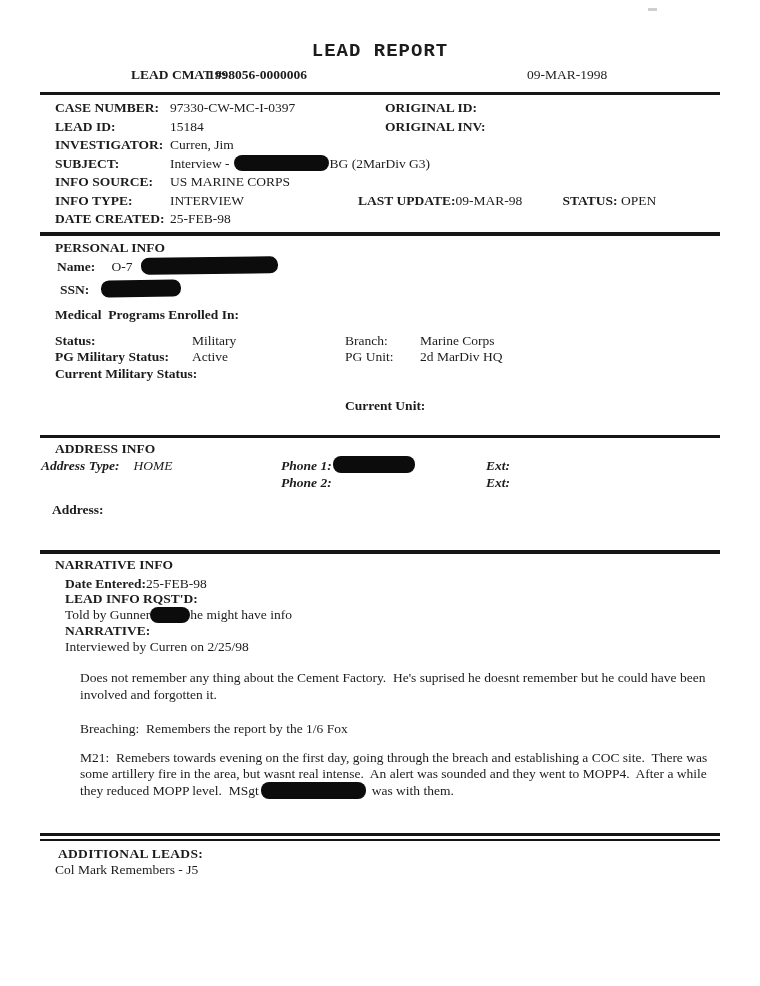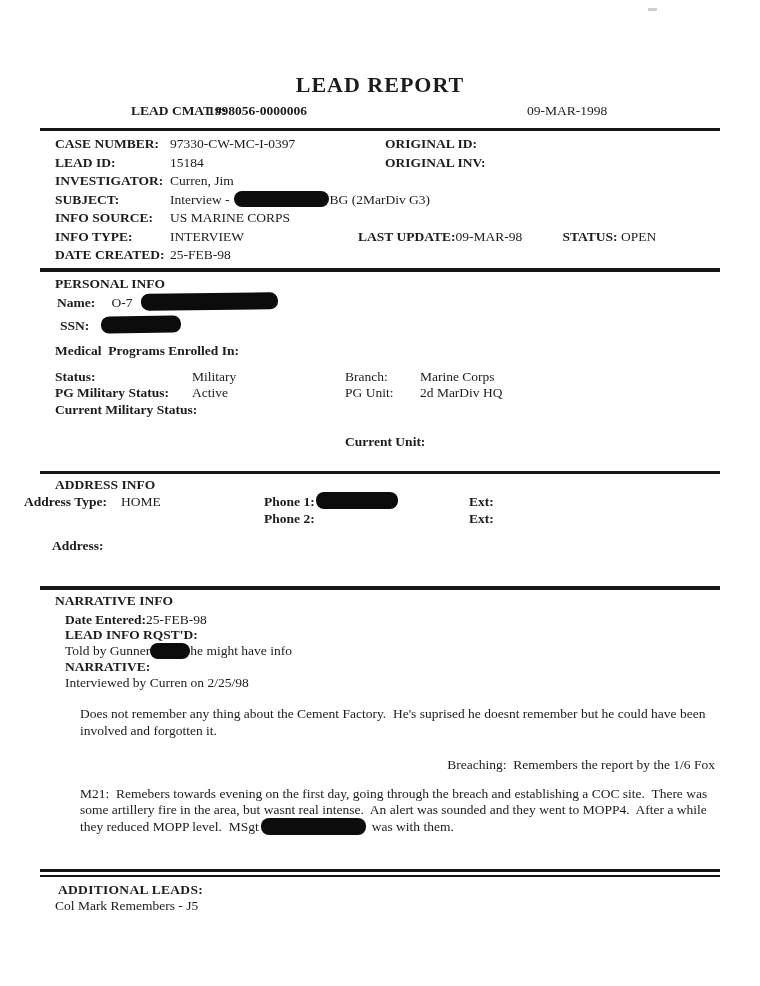--- a/index.html
+++ b/index.html
@@ -8,25 +8,26 @@
     width:760px;height:986px;
     background:#ffffff;
     font-family:"Liberation Serif","DejaVu Serif",serif;
     color:#1c1c1c;
     font-size:13.5px;
     overflow:hidden;
   }
   .pre{white-space:pre-wrap;}
   .b{font-weight:bold;}
   .title{
-    padding-top:72px;
+    padding-top:40px;
     text-align:center;
-    font-size:22px;
+    font-size:19px;
     font-weight:bold;
     letter-spacing:1px;
+    font-family:Liberation Mono, monospace;
   }
   .cmat-row{position:relative;margin-top:5px;height:18px;}
   .cmat-label{position:absolute;left:131px;font-weight:bold;font-family:Liberation Serif, serif;}
   .cmat-value{position:absolute;left:208px;font-weight:bold;}
   .cmat-date{position:absolute;left:527px;}
   .rule{height:3px;background:#161616;margin:0 40px;}
   .rule.r1{margin-top:7px;}
   .rule.r2{margin-top:3px;height:4px;}
   .rule.r3{margin-top:20px;}
   .rule.r4{margin-top:32px;height:4px;}
@@ -47,21 +48,21 @@
   .name-row{padding-left:57px;margin-top:3px;}
   .ssn-row{padding-left:60px;margin-top:7px;}
   .medical-row{padding-left:55px;margin-top:9px;font-weight:bold;}
   .p-rows{margin-top:10px;}
   .p-row{display:flex;padding-left:55px;line-height:16.5px;}
   .p-lbl{width:137px;font-weight:bold;flex:none;}
   .p-val{width:153px;flex:none;}
   .p-lbl2{width:75px;font-weight:normal;flex:none;}
   .cu-row{padding-left:345px;font-weight:bold;margin-top:16px;line-height:16.5px;}
 
-  .addr-row{display:flex;padding-left:24px;line-height:17.5px;}
+  .addr-row{display:flex;padding-left:41px;line-height:17.5px;font-style:italic;}
   .addr-c1{width:240px;flex:none;}
   .addr-c2{width:205px;flex:none;}
   .addr-lbl{font-weight:bold;}
   .addr-val{margin-left:14px;}
   .address-line{padding-left:52px;margin-top:10px;font-weight:bold;}
 
   .nar-line{padding-left:65px;line-height:15.8px;}
   .nar-narrative{}
   .nar-para{padding-left:80px;width:635px;line-height:16.5px;}
   .mt14{margin-top:14px;}
@@ -199,21 +200,21 @@
     <div class="nar-line mt3">
       <span class="b pre">Date Entered:</span><span class="pre">25-FEB-98</span>
     </div>
     <div class="nar-line b pre">LEAD INFO RQST'D:</div>
     <div class="nar-line">
       <span class="pre">Told by Gunner</span><span class="redact gunner"></span><span class="pre">he might have info</span>
     </div>
     <div class="nar-line nar-narrative b pre">NARRATIVE:</div>
     <div class="nar-line pre">Interviewed by Curren on 2/25/98</div>
     <div class="nar-para mt16 pre">Does not remember any thing about the Cement Factory.  He's suprised he doesnt remember but he could have been involved and forgotten it.</div>
-    <div class="nar-para mt16 pre" style="margin-top:18px;text-align:right;">Breaching:  Remembers the report by the 1/6 Fox</div>
+    <div class="nar-para mt16 pre" style="margin-top:18px;">Breaching:  Remembers the report by the 1/6 Fox</div>
     <div class="nar-para mt14" style="margin-top:12px;width:648px;">
       <span class="pre">M21:  Remebers towards evening on the first day, going through the breach and establishing a COC site.  There was some artillery fire in the area, but wasnt real intense.  An alert was sounded and they went to MOPP4.  After a while they reduced MOPP level.  MSgt</span><span class="redact msgt"></span><span class="pre">was with them.</span>
     </div>
   </div>
 
   <div class="rule-double">
     <div class="t"></div>
     <div class="m"></div>
     <div class="b2"></div>
   </div>

